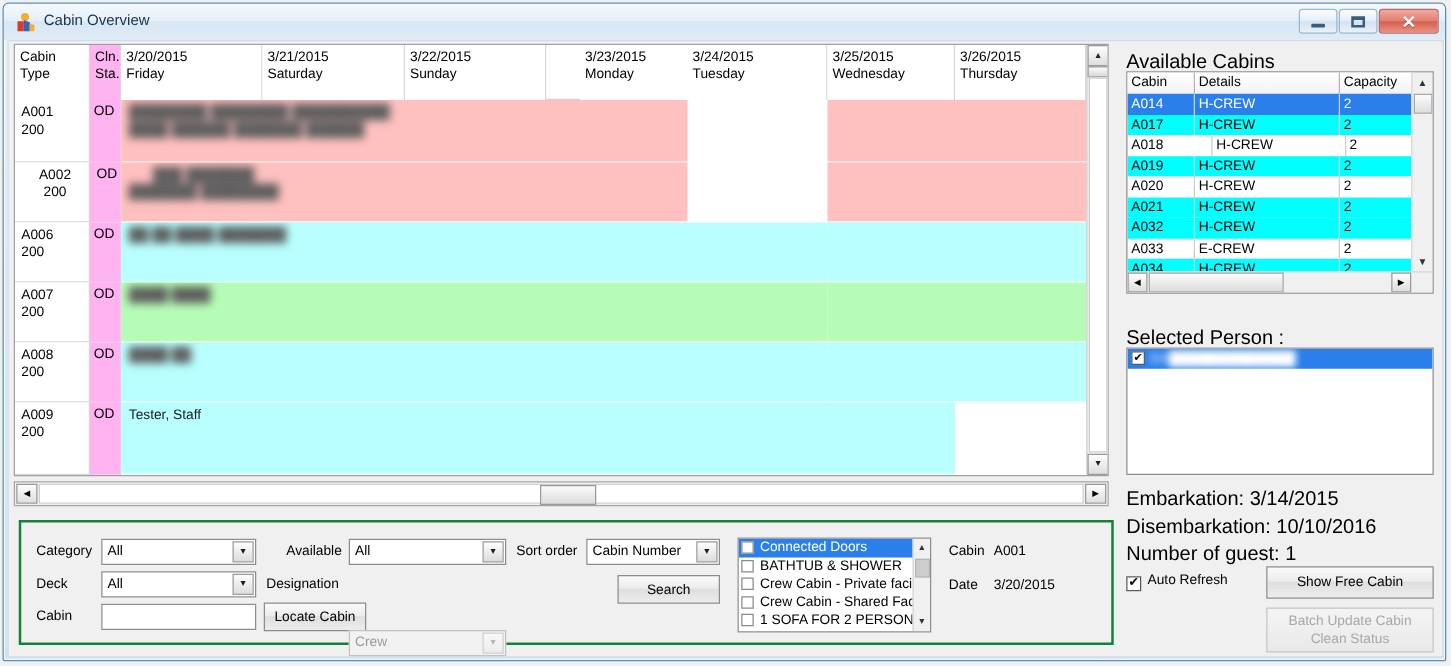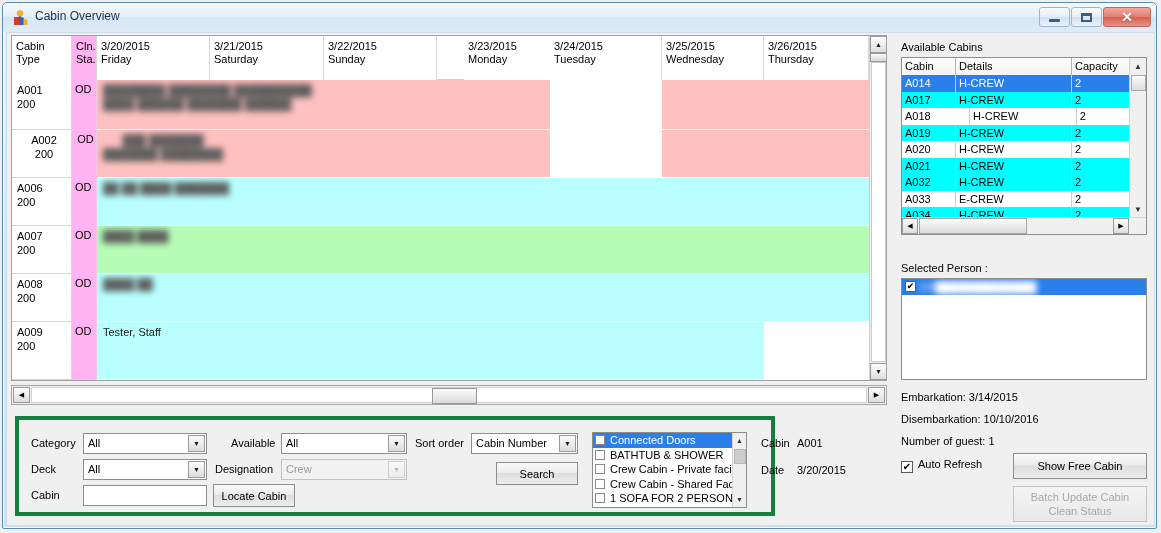--- a/index.html
+++ b/index.html
@@ -258,22 +258,22 @@
     width: 45px; height: 16px;
     box-sizing: border-box;
     border: 1px solid #9a9a9a;
     background: linear-gradient(to bottom, #fbfbfb, #dcdcdc);
   }
 
   
   .filter-panel {
     position: absolute;
     left: 8px; top: 383px;
-    width: 760px; height: 100px;
-    border: 4px solid #15803d;
+    width: 876px; height: 100px;
+    border: 2px solid #15803d;
     box-sizing: border-box;
     background: #f0f0f0;
   }
   .flabel {
     position: absolute;
     font-size: 11px;
     color: #000;
   }
   .fcombo {
     position: absolute;
@@ -283,20 +283,21 @@
     background: #ffffff;
     font-size: 11px;
     padding: 3px 0 0 4px;
     overflow: hidden;
     white-space: nowrap;
   }
   .fcombo.disabled {
     background: #f2f2f2;
     border-color: #c2c2c2;
     color: #9a9a9a;
+    margin-top: 47px;
   }
   .combo-arrow {
     position: absolute;
     right: 1px; top: 1px;
     width: 17px; height: 17px;
     box-sizing: border-box;
     border: 1px solid #9a9a9a;
     background: linear-gradient(to bottom, #fdfdfd, #dcdcdc);
     display: flex; align-items: center; justify-content: center;
     font-size: 7px; color: #1a1a1a;
@@ -375,21 +376,21 @@
   }
 
   
   .right {
     position: absolute;
     left: 888px; top: 2px;
     width: 258px; height: 488px;
   }
   .rlabel {
     position: absolute;
-    font-size: 11px;
+    font-size: 16px;
     color: #000;
     white-space: nowrap;
   }
   .lv {
     position: absolute;
     left: 6px; top: 22px;
     width: 246px; height: 178px;
     box-sizing: border-box;
     border: 1px solid #8d8d8d;
     background: #ffffff;

